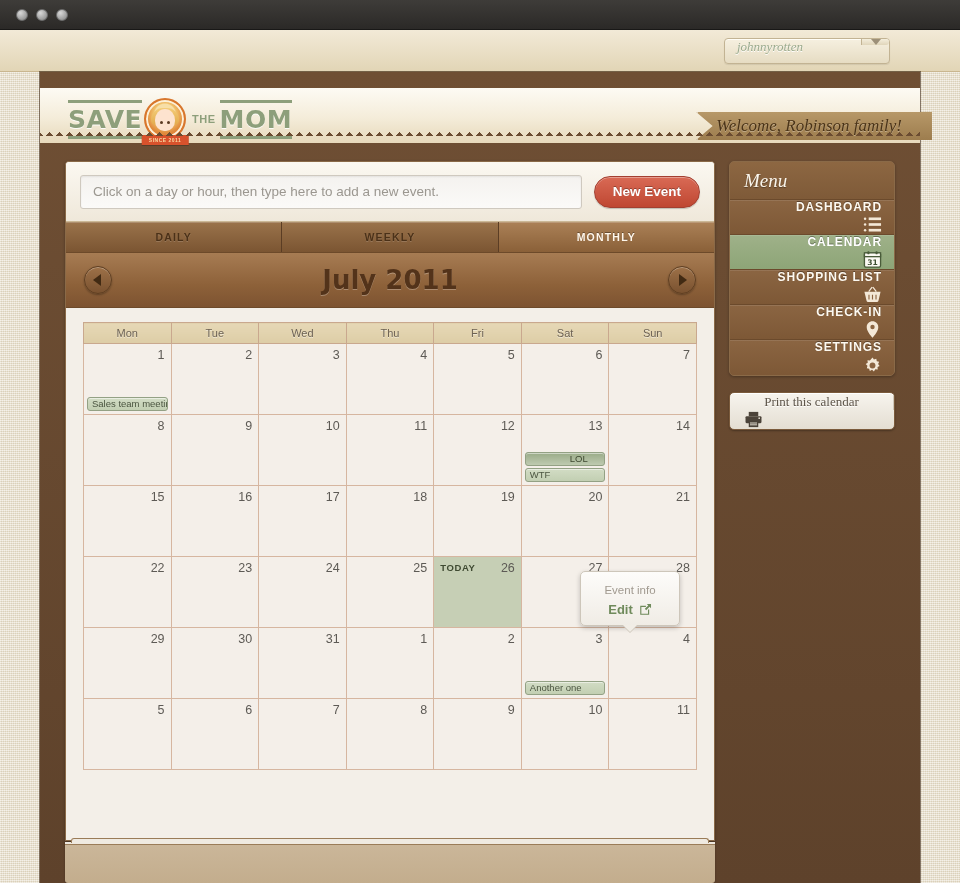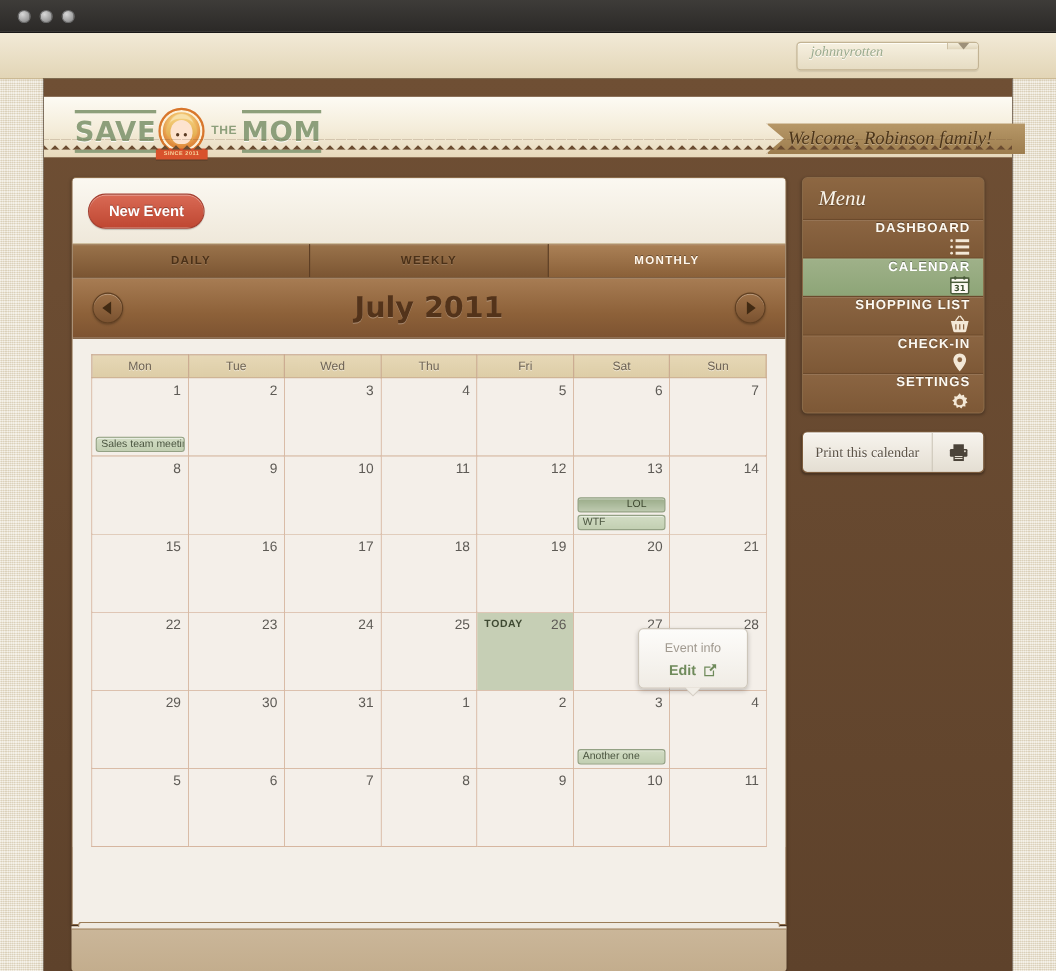--- a/index.html
+++ b/index.html
@@ -341,20 +341,21 @@
   .menu-item.active .mlabel { color: #fff; }
   .menu-icon { width: 19px; height: 19px; display: block; }
 
   
   #print-card {
     margin-top: 16px; height: 38px; display: flex;
     border: 1px solid #7b5b3c; border-radius: 5px; overflow: hidden;
     background: linear-gradient(#f7f4ee, #e4ded2);
     box-shadow: 0 1px 2px rgba(0,0,0,.3), inset 0 1px 0 #fff;
     cursor: pointer;
+    flex-direction: column;
   }
   #print-label {
     flex: 1; display: flex; align-items: center; justify-content: center;
     font-family: "Liberation Serif", serif; font-size: 13px; color: #5c5347;
     border-right: 1px solid #cdc6b9; text-shadow: 0 1px 0 #fff;
   }
   #print-icon-box { width: 46px; display: flex; align-items: center; justify-content: center; }
 </style>
 </head>
 <body>
@@ -393,20 +394,21 @@
     </div>
     <div id="welcome-ribbon">Welcome, Robinson family!</div>
   </div>
   <div id="zigzag"></div>
 
   <div id="content">
 
     <div id="main-panel">
 
       <div id="event-entry">
+        <input id="event-input" type="text" placeholder="Click on a day or hour, then type here to add a new event." style="">
         <button id="new-event-btn">New Event</button>
       </div>
 
       <div id="view-tabs">
         <div class="view-tab">DAILY</div>
         <div class="view-tab">WEEKLY</div>
         <div class="view-tab active">MONTHLY</div>
       </div>
 
       <div id="month-nav">

